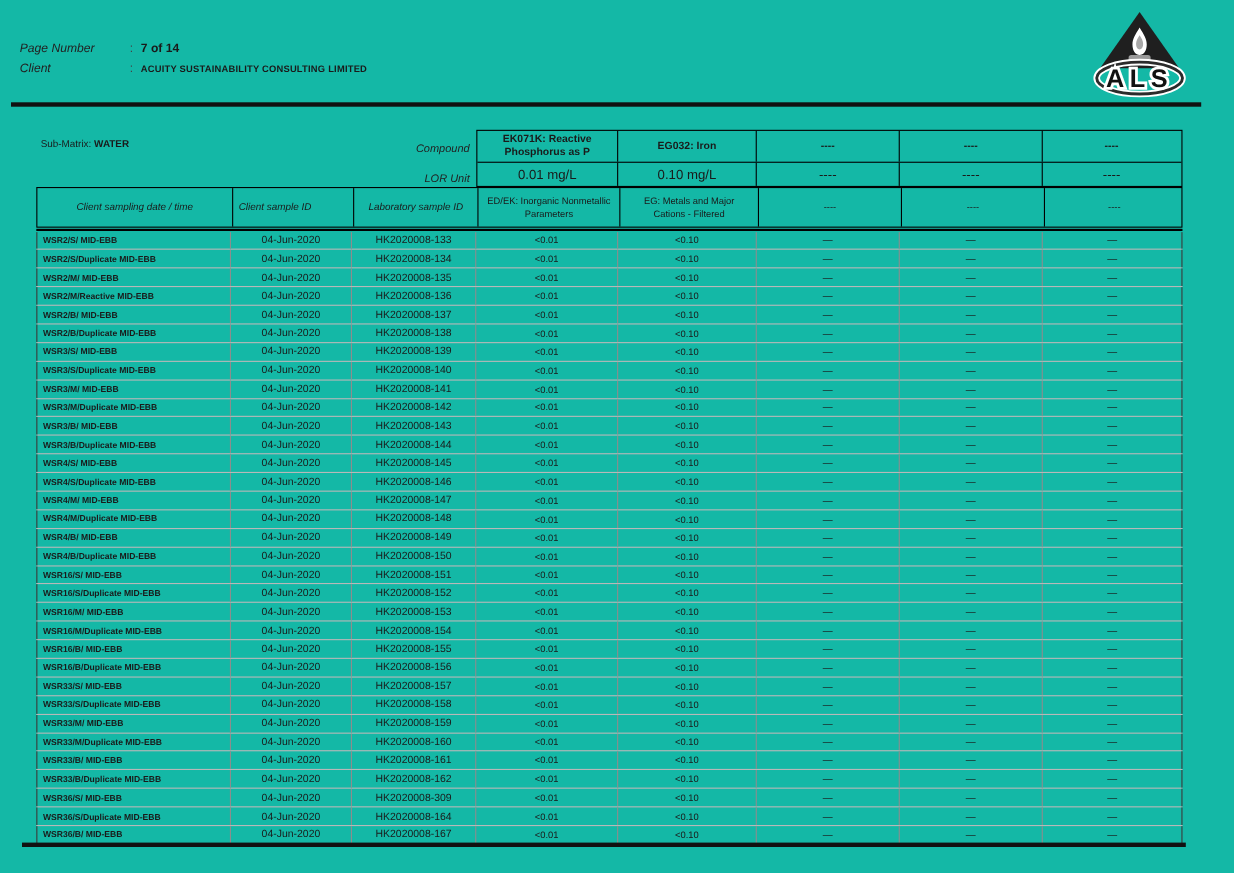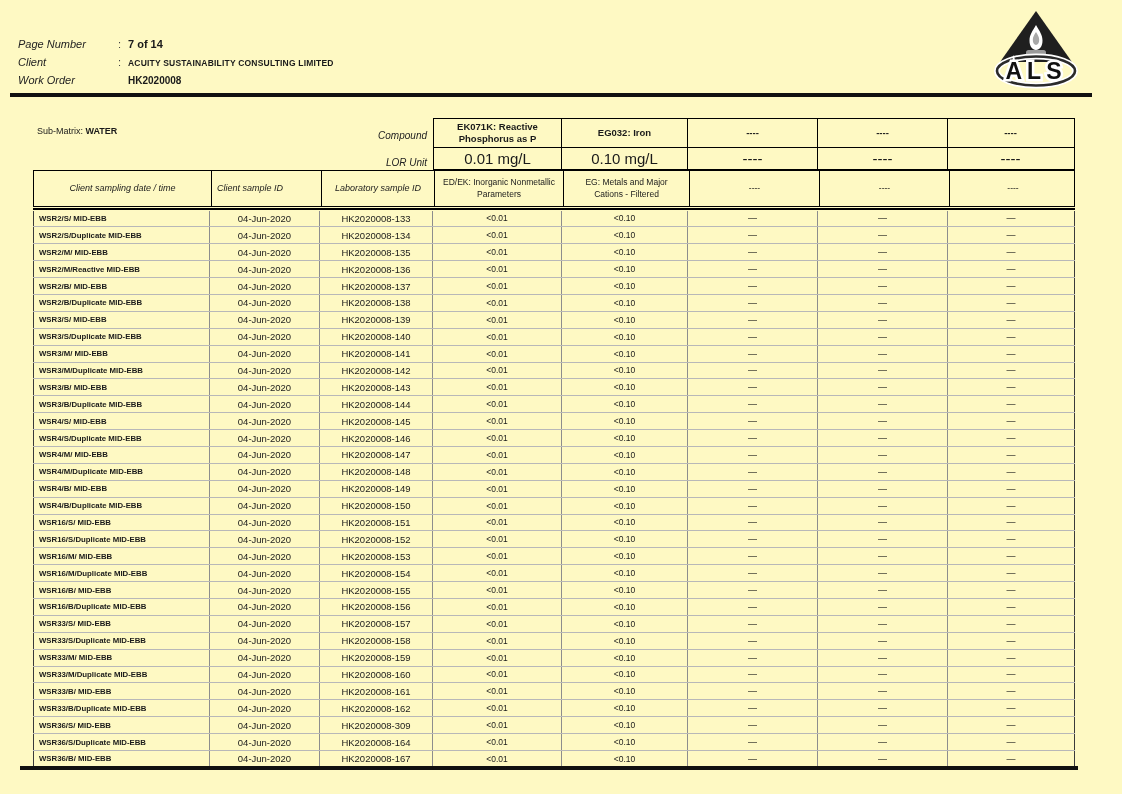--- a/index.html
+++ b/index.html
@@ -1,18 +1,18 @@
 <!DOCTYPE html>
 <html><head>
 <meta charset="utf-8">
 <style>
   * { margin:0; padding:0; box-sizing:border-box; }
   html,body { background:#fff; }
   body { font-family:"Liberation Sans", sans-serif; color:#1a1a1a; }
-  .page { position:relative; width:1122px; height:794px; background:#fef9c3; overflow:hidden; }
+  .page { position:relative; width:1122px; height:794px; background:#14b8a6; overflow:hidden; }
 
   
   .pageheader { position:absolute; left:18px; top:38px; }
   .hrow { display:flex; align-items:baseline; height:18px; }
   .hlabel { display:inline-block; width:100px; font-style:italic; font-size:11px; color:#222; }
   .hsep { display:inline-block; width:10px; font-size:11px; color:#444; }
   .hval { font-weight:bold; font-size:11px; }
   .hval.client { font-size:8.5px; letter-spacing:0.2px; }
   .hval.workorder { font-size:10px; }
 
@@ -29,21 +29,21 @@
   .compound-label { top:12px; }
   .lor-label { top:39px; }
 
   .analytic-head { position:absolute; left:400px; top:0; width:642px; border:1.5px solid #000; }
   .arow { display:grid; grid-template-columns:127px 126px 130px 130px 126px; }
   .rowA { height:29px; border-bottom:1px solid #000; }
   .rowB { height:21px; }
   .arow > div { display:flex; align-items:center; justify-content:center; text-align:center; padding:0 6px; }
   .arow > div + div { border-left:1px solid #000; }
   .compound-cell { font-weight:bold; font-size:9.5px; line-height:1.25; }
-  .lor-cell { font-size:15px; }
+  .lor-cell { font-size:12px; }
 
   .colheads { position:absolute; left:0; top:52px; width:1042px; height:37px;
               display:grid; grid-template-columns:177px 110px 113px 129px 126px 130px 130px 127px;
               border:1px solid #000; }
   .colheads > div { display:flex; align-items:center; justify-content:center; text-align:center;
                     font-size:9px; line-height:1.35; padding:0 8px; }
   .colheads > div + div { border-left:1px solid #000; }
   .colheads .sample-h { font-style:italic; }
   .colheads .h0 { justify-content:flex-start; text-align:left; padding-left:5px; }
   .colheads .method { font-size:8.5px; }
@@ -71,25 +71,20 @@
   <div class="pageheader">
     <div class="hrow">
       <span class="hlabel">Page Number</span>
         <span class="hsep">:</span>
         <span class="hval">7 of 14</span>
     </div>
     <div class="hrow">
       <span class="hlabel">Client</span>
         <span class="hsep">:</span>
         <span class="hval client">ACUITY SUSTAINABILITY CONSULTING LIMITED</span>
-    </div>
-    <div class="hrow">
-      <span class="hlabel">Work Order</span>
-        <span class="hsep"></span>
-        <span class="hval workorder">HK2020008</span>
     </div>
   </div>
 
   <div class="logo">
     <svg width="92" height="82" viewBox="0 0 92 82">
       <path d="M46 3 L82 54 L10 54 Z" fill="#1f1f1f"></path>
       <path d="M46 17 C49.5 23 52.5 27 52.5 32.5 C52.5 38.5 49.5 42 46 42 C42.5 42 39.5 38.5 39.5 32.5 C39.5 27 42.5 23 46 17 Z" fill="#ffffff"></path>
       <path d="M46 24 C47.8 27 49.2 29 49.2 31.8 C49.2 35 47.8 37 46 37 C44.2 37 42.8 35 42.8 31.8 C42.8 29 44.2 27 46 24 Z" fill="#a8a8a8"></path>
       <rect x="36" y="42" width="20" height="7" rx="2.5" fill="#9a9a9a"></rect>
       <ellipse cx="46" cy="63" rx="39" ry="14.5" fill="none" stroke="#ffffff" stroke-width="6"></ellipse>

